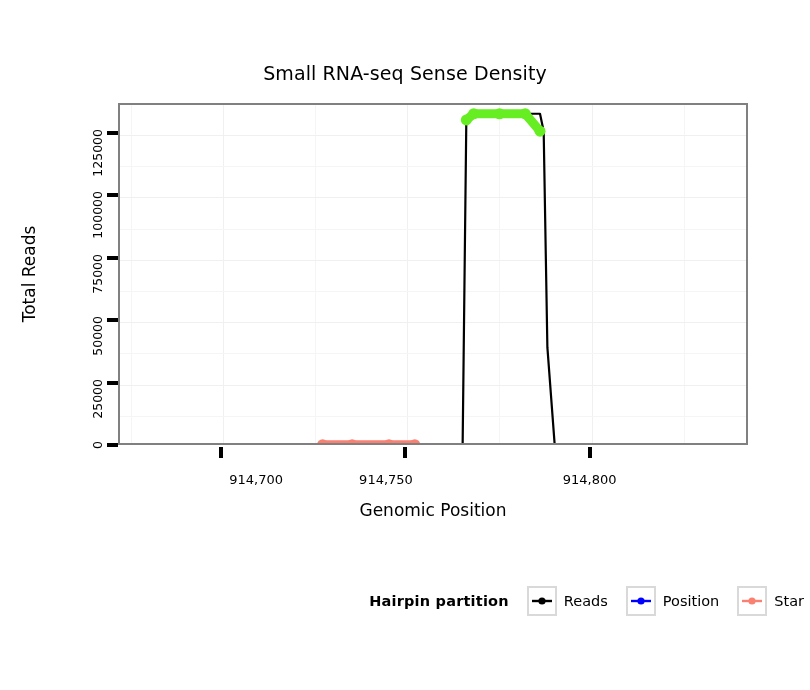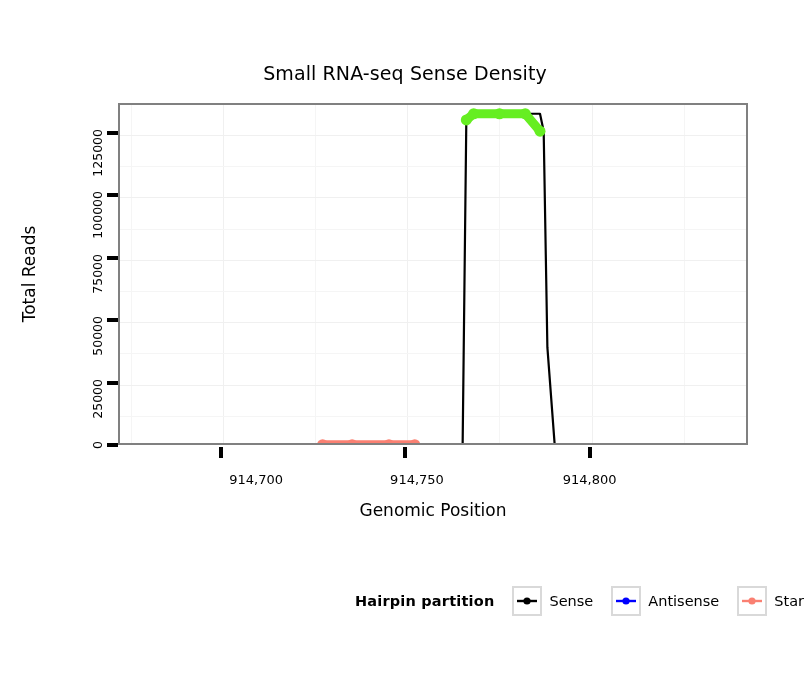--- a/index.html
+++ b/index.html
@@ -89,21 +89,21 @@
       <div class="ytick-lab" style="left: 0px; width: 102px; top: 249.774px; transform: rotate(-90deg); transform-origin: 98px 8px;">75000</div>
       <div class="ytick" style="left: 107px; top: 193.365px;"></div>
       <div class="ytick-lab" style="left: 0px; width: 102px; top: 187.365px; transform: rotate(-90deg); transform-origin: 98px 8px;">100000</div>
       <div class="ytick" style="left: 107px; top: 130.956px;"></div>
       <div class="ytick-lab" style="left: 0px; width: 102px; top: 124.956px; transform: rotate(-90deg); transform-origin: 98px 8px;">125000</div>
     </div>
   <div id="xticks">
       <div class="xtick" style="left: 219.158px;"></div>
       <div class="xtick-lab" style="left: 221.158px; margin-left: 35px;">914,700</div>
       <div class="xtick" style="left: 403.368px;"></div>
-      <div class="xtick-lab" style="left: 417px;">914,750</div>
+      <div class="xtick-lab" style="left: 386px;">914,750</div>
       <div class="xtick" style="left: 587.579px;"></div>
       <div class="xtick-lab" style="left: 589.579px; text-align: right;">914,800</div>
     </div>
 
   <div class="panel">
     <div class="panel-inner">
       <div id="gridlines">
           <div class="grid-v major" style="left: 103.158px;"></div>
           <div class="grid-v major" style="left: 287.368px;"></div>
           <div class="grid-v major" style="left: 471.579px;"></div>
@@ -153,30 +153,30 @@
   <div class="legend">
     <div class="legend-title">Hairpin partition</div>
     <div id="legend-items" style="display:flex;align-items:center;">
         <div class="legend-item">
           <div class="key">
             <svg width="22" height="14" viewBox="0 0 22 14">
               <line x1="1" y1="7" x2="21" y2="7" stroke="#000000" stroke-width="2.4"></line>
               <circle cx="11" cy="7" r="3.6" fill="#000000"></circle>
             </svg>
           </div>
-          <div class="legend-label">Sense</div>
+          <div class="legend-label">Reads</div>
         </div>
         <div class="legend-item">
           <div class="key">
             <svg width="22" height="14" viewBox="0 0 22 14">
               <line x1="1" y1="7" x2="21" y2="7" stroke="#0000ff" stroke-width="2.4"></line>
               <circle cx="11" cy="7" r="3.6" fill="#0000ff"></circle>
             </svg>
           </div>
-          <div class="legend-label">Antisense</div>
+          <div class="legend-label">Position</div>
         </div>
         <div class="legend-item">
           <div class="key">
             <svg width="22" height="14" viewBox="0 0 22 14">
               <line x1="1" y1="7" x2="21" y2="7" stroke="#fa8072" stroke-width="2.4"></line>
               <circle cx="11" cy="7" r="3.6" fill="#fa8072"></circle>
             </svg>
           </div>
           <div class="legend-label">Star</div>
         </div>

